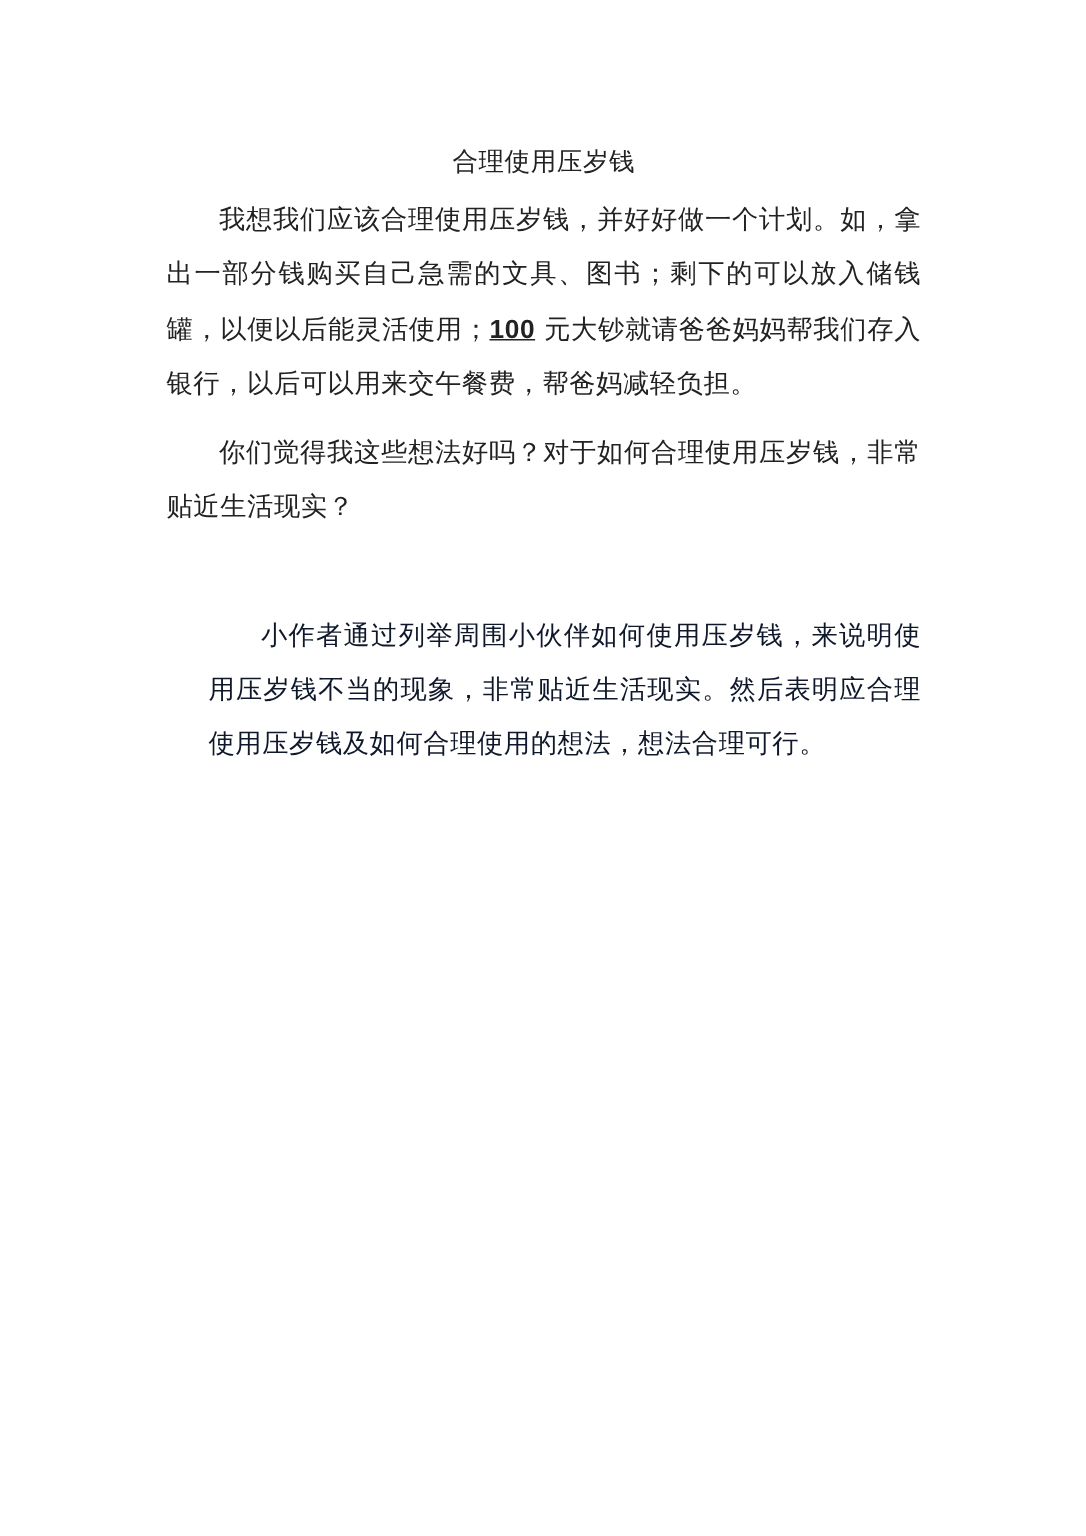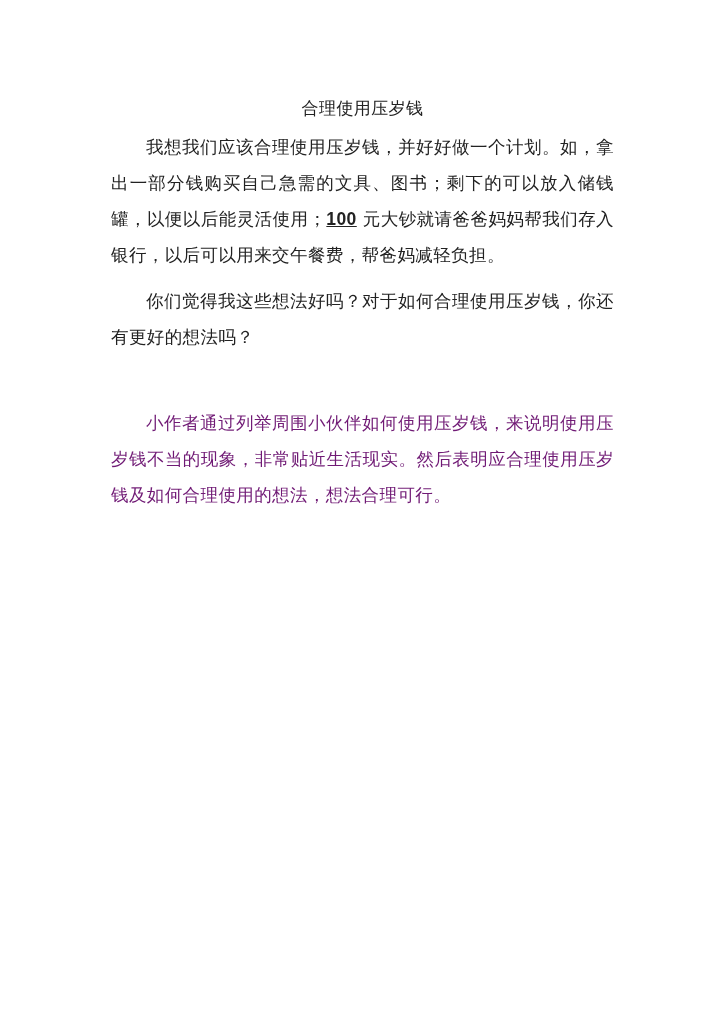--- a/index.html
+++ b/index.html
@@ -14,32 +14,32 @@
       line-height: 36px; letter-spacing: 0.4px;
     }
     .title {
       text-align: center; margin: 0; font-size: 17px; font-weight: normal;
       line-height: 30px; margin-bottom: 6px;
     }
     .para {
       margin: 0 0 10px 0; text-indent: 2em; text-align: justify;
     }
     .comment {
-      color: #701a75; margin-top: 50px;
+      color: #0f172a; margin-top: 50px; margin-left: 28px;
     }
     .bold { font-weight: bold; font-family: "Liberation Sans", sans-serif; text-decoration: underline; }
   </style>
 </head>
 <body>
 
 <div class="page">
   <div class="content">
     <h1 class="title">合理使用压岁钱</h1>
 
 
 
     <p class="para"><span>我想我们应该合理使用压岁钱，并好好做一个计划。如，拿出一部分钱购买自己急需的文具、图书；剩下的可以放入储钱罐，以便以后能灵活使用；</span><span class="bold">100</span><span> 元大钞就请爸爸妈妈帮我们存入银行，以后可以用来交午餐费，帮爸妈减轻负担。</span></p>
 
-    <p class="para">你们觉得我这些想法好吗？对于如何合理使用压岁钱，你还有更好的想法吗？</p>
+    <p class="para">你们觉得我这些想法好吗？对于如何合理使用压岁钱，非常贴近生活现实？</p>
 
     <p class="para comment">小作者通过列举周围小伙伴如何使用压岁钱，来说明使用压岁钱不当的现象，非常贴近生活现实。然后表明应合理使用压岁钱及如何合理使用的想法，想法合理可行。</p>
   </div>
 </div>
 
 </body></html>

